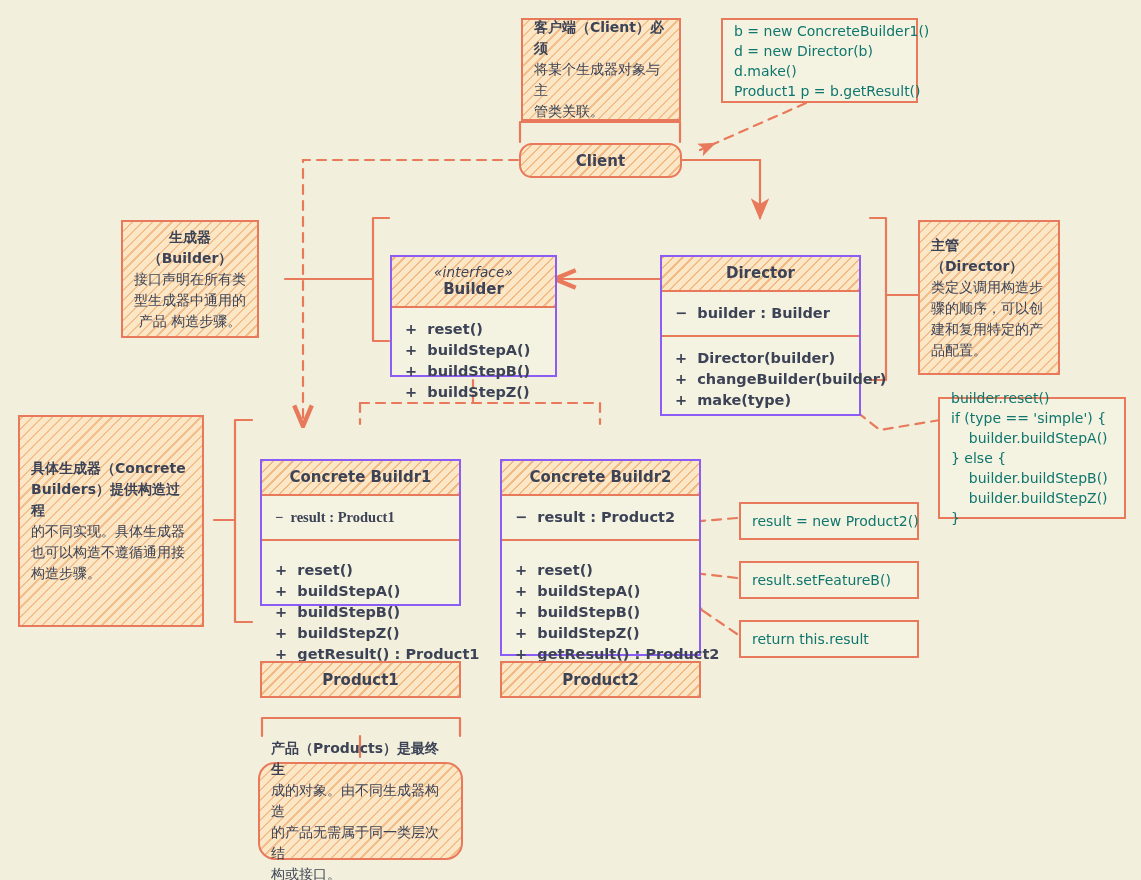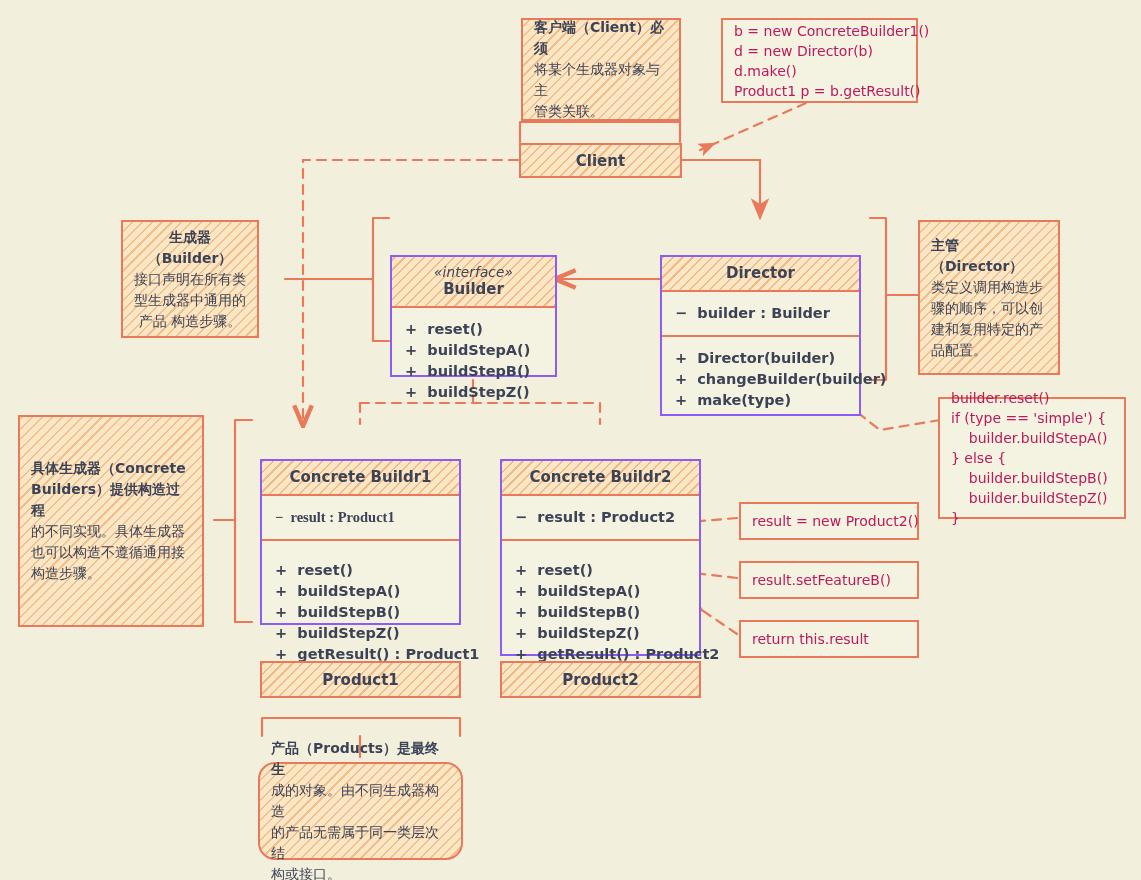--- a/index.html
+++ b/index.html
@@ -107,21 +107,21 @@
     background: #f4f2e0;
     display: flex;
     align-items: center;
   }
   .codenote .code {
     font-family: "DejaVu Sans", sans-serif;
     font-size: 14px;
     line-height: 20px;
     white-space: pre;
     padding: 0 11px;
-    color: #be185d;
+    color: #0f766e;
   }
 
   
   .plainbox {
     position: absolute;
     box-sizing: border-box;
     border: 2px solid #e8795a;
     display: flex;
     align-items: center;
     justify-content: center;
@@ -267,21 +267,21 @@
 
   <div class="note" style="left:258px; top:762px; width:205px; height:98px;border-radius:17px;">
     <div class="txt">
       <b>产品（Products）是最终生</b><br>
       <span>成的对象。由不同生成器构造</span><br>
       <span>的产品无需属于同一类层次结</span><br>
       <span>构或接口。</span>
     </div>
   </div>
 
-  <div class="plainbox" style="left:519px; top:143px; width:163px; height:35px;">
+  <div class="plainbox" style="left:519px; top:143px; width:163px; height:35px;border-radius:13px;">
     <span>Client</span>
   </div>
 
   <div class="uml" style="left:390px; top:219px; width:167px; height:122px;">
     <div class="title">
       <span class="stereo">«interface»</span>
       <span>Builder</span>
     </div>
     <div class="section">
       <div class="m">+  reset()</div>
@@ -298,21 +298,21 @@
     <div class="section" style="height:47px;">
       <div class="m">−  builder : Builder</div>
     </div>
     <div class="section">
       <div class="m">+  Director(builder)</div>
       <div class="m">+  changeBuilder(builder)</div>
       <div class="m">+  make(type)</div>
     </div>
   </div>
 
-  <div class="uml" style="left:260px; top:423px; width:201px; height:166px;">
+  <div class="uml" style="left:260px; top:423px; width:201px; height:147px;">
     <div class="title">
       <span>Concrete Buildr1</span>
     </div>
     <div class="section" style="height:45px;font-family:Liberation Serif, serif;">
       <div class="m">−  result : Product1</div>
     </div>
     <div class="section" style="padding-top:19px;">
       <div class="m">+  reset()</div>
       <div class="m">+  buildStepA()</div>
       <div class="m">+  buildStepB()</div>

